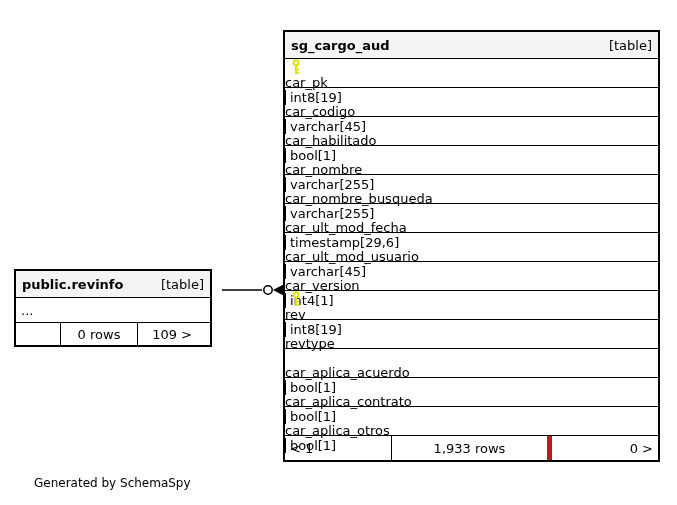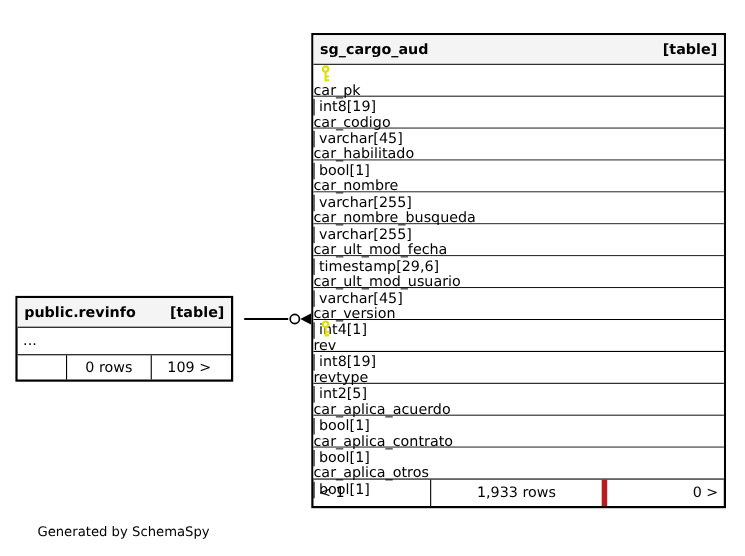--- a/index.html
+++ b/index.html
@@ -22,21 +22,21 @@
   .revinfo { left: 14px;  top: 253px; width: 198px; }
 
   .thead {
     display: flex; justify-content: space-between; align-items: center;
     background: #f4f4f4;
     border-bottom: 1px solid #000;
     padding: 0 6px;
     height: 26px;
   }
   .tname { font-weight: bold; }
-  .ttag  { font-weight: bold; }
+  .ttag  { font-weight: normal; }
 
   .crow {
     display: flex; align-items: stretch;
     height: 28px;
     border-bottom: 1px solid #000;
     background: #fff;
     flex-direction: column;
   }
   .keycell {
     flex: none; width: 17px; padding-left: 6px;
@@ -203,21 +203,20 @@
     <span class="ctype">int8[19]</span>
   </div>
   <div class="crow">
     <span class="keycell" style="visibility: hidden;">
         <svg class="keyicon" width="10" height="16" viewBox="0 0 10 16">
           <circle cx="5" cy="3.8" r="2.5" fill="none" stroke="#e0e000" stroke-width="1.9"></circle>
           <path d="M5 6.2 L5 15 M5 10.6 L8.2 10.6 M5 13.9 L8.2 13.9" fill="none" stroke="#e0e000" stroke-width="1.9"></path>
         </svg>
       </span>
     <span class="cname">revtype</span>
-    <span class="ctype">int2[5]</span>
   </div>
   <div class="crow">
     <span class="keycell" style="visibility: hidden;">
         <svg class="keyicon" width="10" height="16" viewBox="0 0 10 16">
           <circle cx="5" cy="3.8" r="2.5" fill="none" stroke="#e0e000" stroke-width="1.9"></circle>
           <path d="M5 6.2 L5 15 M5 10.6 L8.2 10.6 M5 13.9 L8.2 13.9" fill="none" stroke="#e0e000" stroke-width="1.9"></path>
         </svg>
       </span>
     <span class="cname">car_aplica_acuerdo</span>
     <span class="ctype">bool[1]</span>

